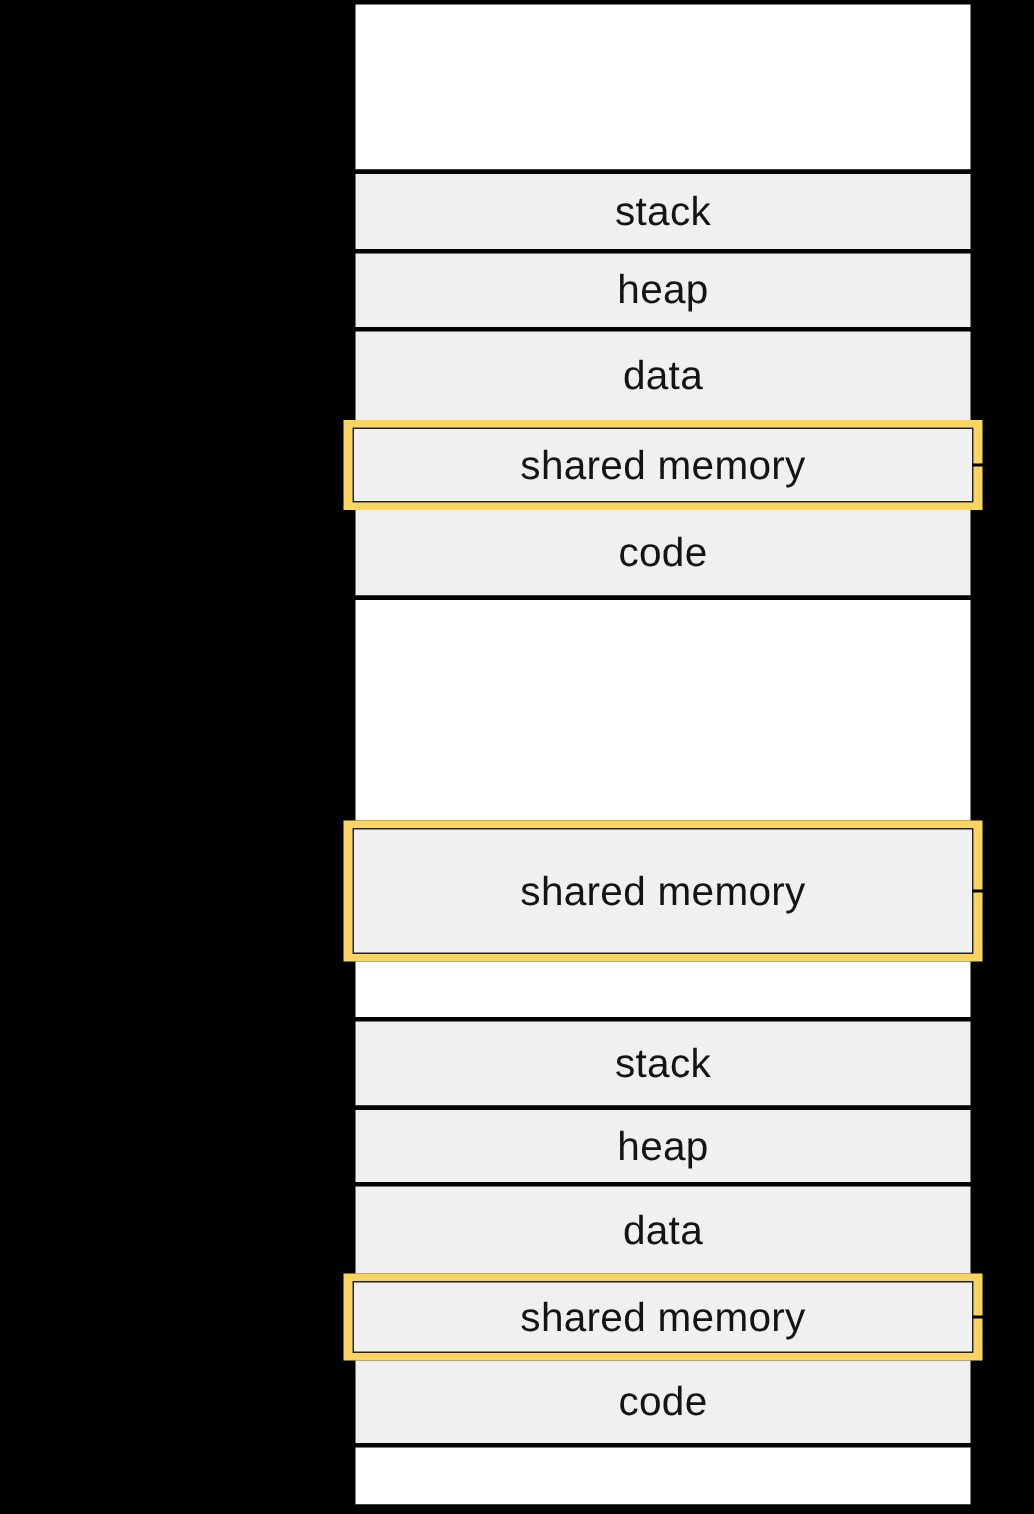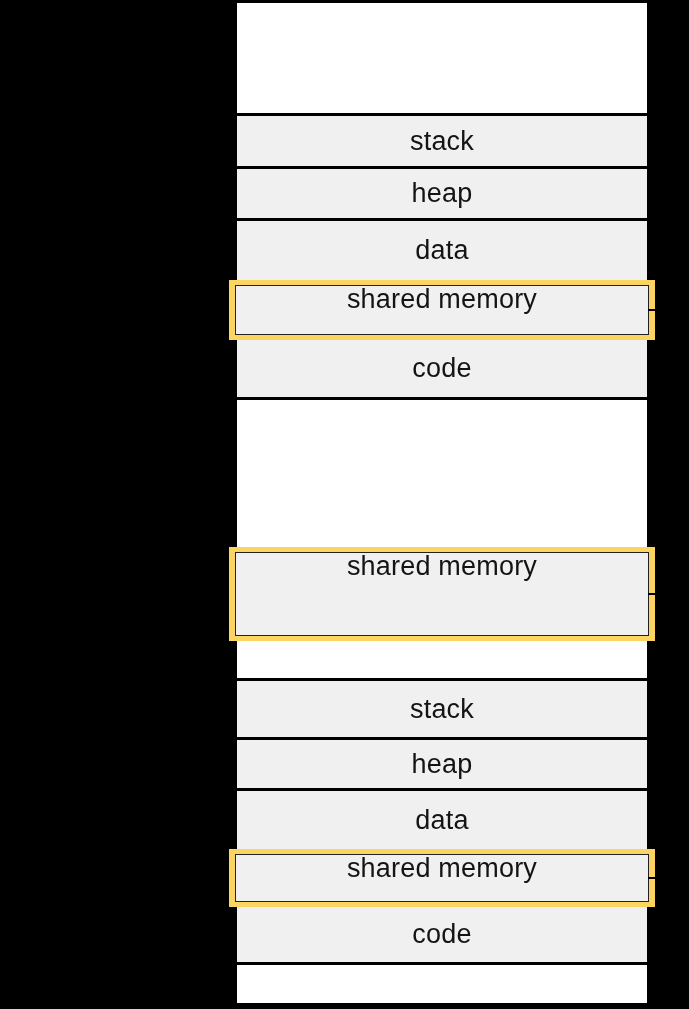--- a/index.html
+++ b/index.html
@@ -54,21 +54,21 @@
     box-sizing: border-box;
     flex: none;
     display: flex;
     z-index: 2;
   }
   .hl-inner {
     flex: 1;
     background: #f0f0f1;
     border: 1px solid #222222;
     display: flex;
-    align-items: flex-start;
+    align-items: center;
     justify-content: center;
   }
   .tick {
     position: absolute;
     top: calc(50% - 1px);
     right: -5px;
     width: 12px;
     height: 2px;
     background: #000000;
   }

